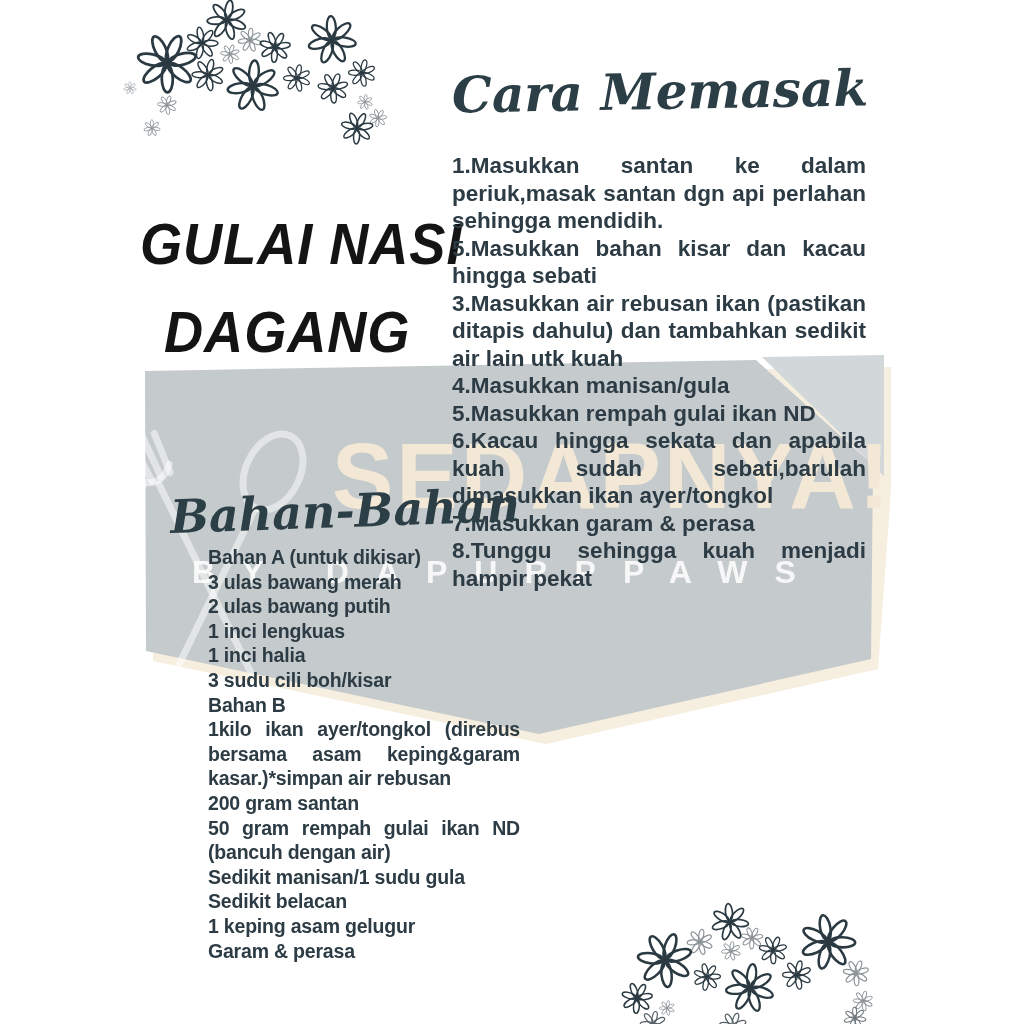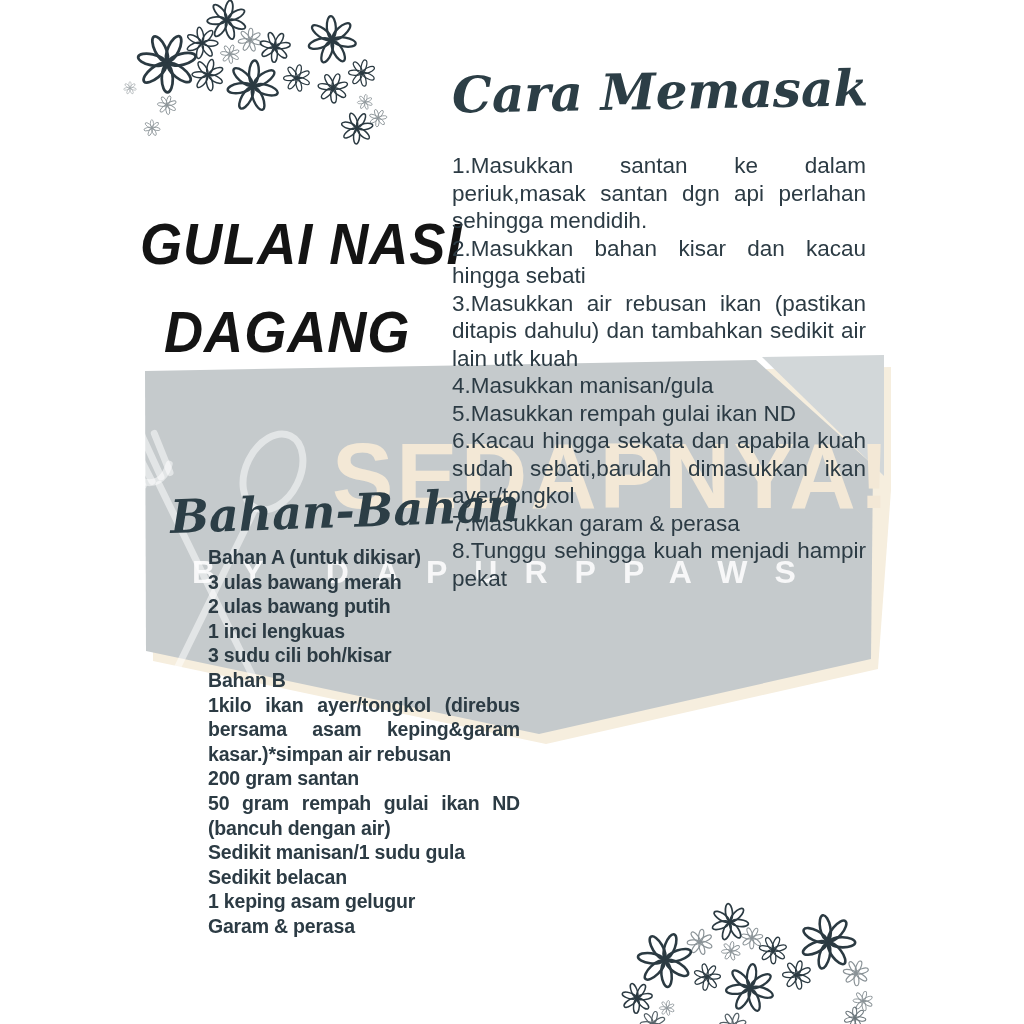--- a/index.html
+++ b/index.html
@@ -63,21 +63,21 @@
     left:452px;top:62px;width:414px;text-align:center;z-index:5;
     font-size:50px;transform:rotate(-1deg);
   }
   .ing-heading{
     left:170px;top:484px;z-index:5;
     font-size:46px;transform:rotate(-2deg);
   }
 
   .steps{
     left:452px;top:152px;width:414px;z-index:5;
-    font-size:22.5px;font-weight:400;line-height:27.5px;
+    font-size:22.5px;font-weight:700;line-height:27.5px;
   }
   .step{text-align:justify;text-align-last:left;}
 
   .ingredients{
     left:172px;top:545px;width:312px;z-index:5;
     font-size:19.5px;font-weight:700;line-height:24.6px;letter-spacing:-0.2px;margin-left:36px;
   }
   .ing{text-align:justify;text-align-last:left;}
 </style>
 </head>
@@ -166,35 +166,36 @@
 <div class="abs wm-byline">BY DAPURPPAWS</div>
 
 <div class="abs recipe-title content">
   <div>GULAI NASI</div>
   <div>DAGANG</div>
 </div>
 
 <div class="abs script-heading cook-heading content">Cara Memasak</div>
 <div class="abs steps content">
   <div class="step">1.Masukkan santan ke dalam periuk,masak santan dgn api perlahan sehingga mendidih.</div>
-  <div class="step">2.Masukkan bahan kisar dan kacau hingga sebati</div>
+  <div class="step">5.Masukkan bahan kisar dan kacau hingga sebati</div>
   <div class="step">3.Masukkan air rebusan ikan (pastikan ditapis dahulu) dan tambahkan sedikit air lain utk kuah</div>
   <div class="step">4.Masukkan manisan/gula</div>
   <div class="step">5.Masukkan rempah gulai ikan ND</div>
   <div class="step">6.Kacau hingga sekata dan apabila kuah sudah sebati,barulah dimasukkan ikan ayer/tongkol</div>
   <div class="step">7.Masukkan garam &amp; perasa</div>
   <div class="step">8.Tunggu sehingga kuah menjadi hampir pekat</div>
 </div>
 
 <div class="abs script-heading ing-heading content">Bahan-Bahan</div>
 <div class="abs ingredients content">
   <div class="ing">Bahan A (untuk dikisar)</div>
   <div class="ing">3 ulas bawang merah</div>
   <div class="ing">2 ulas bawang putih</div>
   <div class="ing">1 inci lengkuas</div>
+  <div class="ing">1 inci halia</div>
   <div class="ing">3 sudu cili boh/kisar</div>
   <div class="ing">Bahan B</div>
   <div class="ing">1kilo ikan ayer/tongkol (direbus bersama asam keping&amp;garam kasar.)*simpan air rebusan</div>
   <div class="ing">200 gram santan</div>
   <div class="ing">50 gram rempah gulai ikan ND (bancuh dengan air)</div>
   <div class="ing">Sedikit manisan/1 sudu gula</div>
   <div class="ing">Sedikit belacan</div>
   <div class="ing">1 keping asam gelugur</div>
   <div class="ing">Garam &amp; perasa</div>
 </div>

